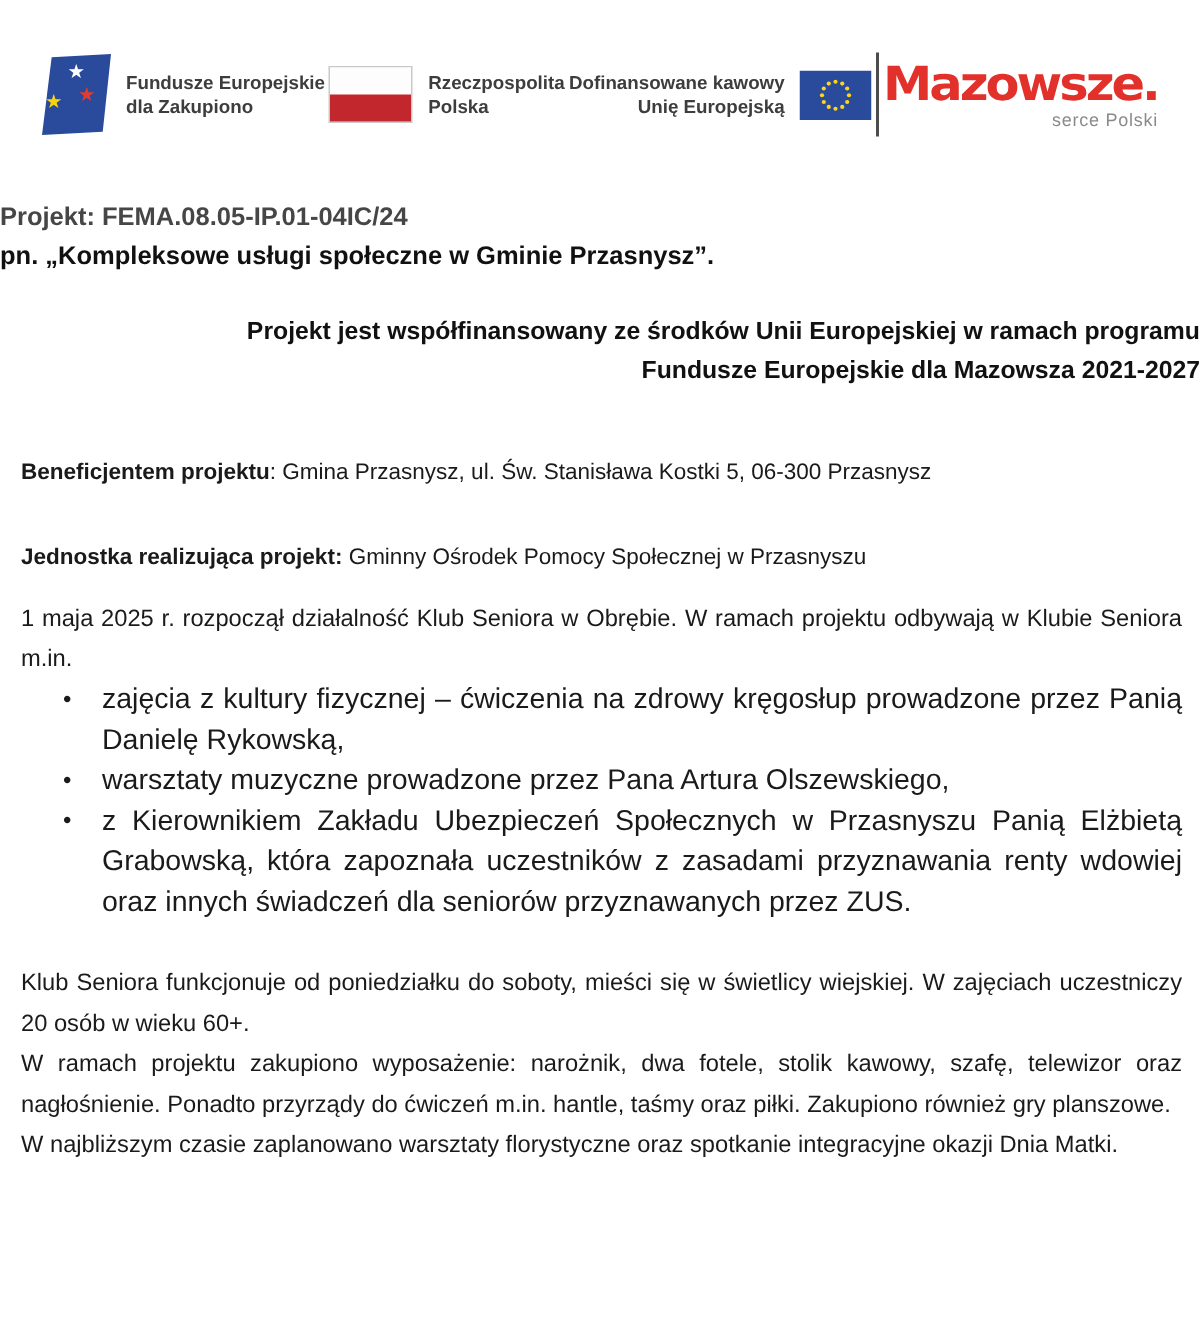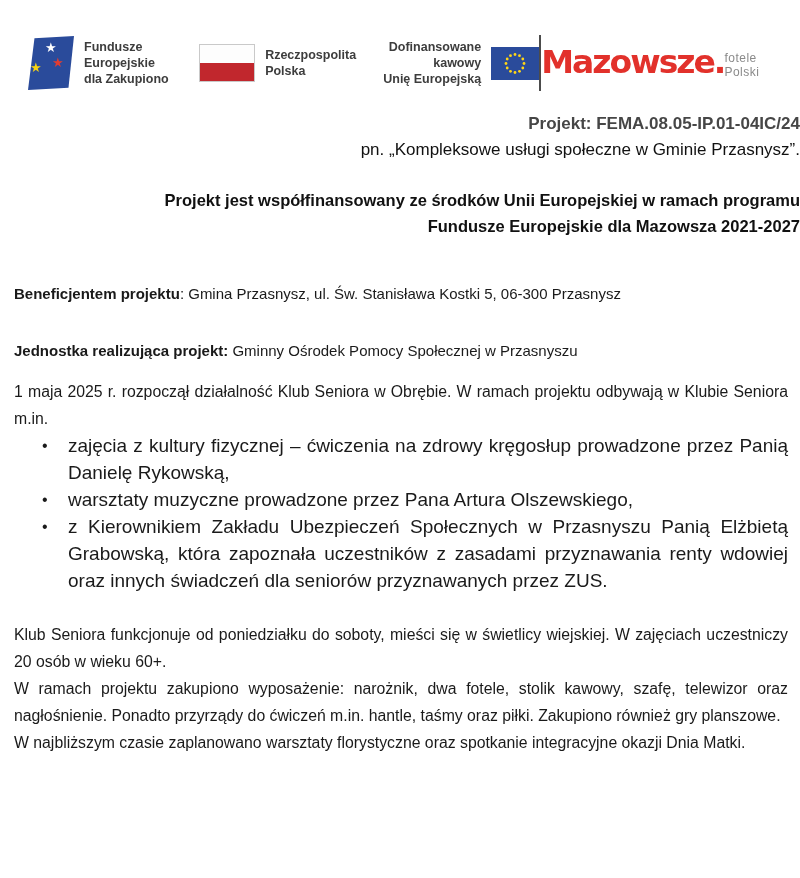--- a/index.html
+++ b/index.html
@@ -36,34 +36,34 @@
     width:54px;height:36px;border:1px solid #c9c9c9;margin-right:10px;flex:0 0 auto;
   }
   .pl-flag .white{height:50%;background:#fdfdfd;}
   .pl-flag .red{height:50%;background:#c1272d;}
   
   .eu-funding-text{text-align:right;margin-right:10px;}
   .eu-flag{flex:0 0 auto;display:block;}
   
   .divider{width:2px;height:56px;background:#4c4c4c;flex:0 0 auto;}
   
-  .mazowsze{display:flex;flex-direction:row;align-items:flex-end;}
+  .mazowsze{display:flex;flex-direction:column;align-items:flex-end;}
   .mazowsze-name{
     font-family:"DejaVu Sans", sans-serif;
     font-weight:bold;font-size:33px;line-height:32px;
     color:#e2312b;letter-spacing:-2px;transform:scaleY(0.95);
   }
   .mazowsze-tagline{
     font-size:12px;color:#8a8a8a;margin-top:1px;letter-spacing:0.5px;
   }
 
   
-  .title-block{margin-top:15px;text-align:right;padding-left:41px;}
+  .title-block{margin-top:36px;text-align:left;}
   .title-line1{font-size:17px;font-weight:bold;color:#464646;line-height:26px;}
-  .title-line2{font-size:17px;font-weight:normal;color:#111111;line-height:26px;}
+  .title-line2{font-size:17px;font-weight:bold;color:#111111;line-height:26px;}
   .subtitle-block{margin-top:24px;text-align:right;}
   .subtitle-line{font-size:16.5px;font-weight:bold;color:#111111;line-height:26px;}
 
   
   .info-block{margin:42px 14px 0 14px;}
   .info-line{font-size:15px;line-height:26px;margin-bottom:14px;margin-top:31px;}
   .info-line b{font-weight:bold;}
 
   
   .body-block{margin:10px 12px 0 14px;}
@@ -135,21 +135,21 @@
           <circle cx="16.2" cy="12" r="1.4"></circle>
             <circle cx="19.5" cy="8.7" r="1.4"></circle>
         </g>
       </svg>
     </div>
 
     <div class="divider"></div>
 
     <div class="mazowsze">
       <div class="mazowsze-name">Mazowsze.</div>
-      <div class="mazowsze-tagline">fotele Polski</div>
+      <div class="mazowsze-tagline">serce Polski</div>
     </div>
 
   </div>
 
   <div class="title-block">
     <div class="title-line1">Projekt: FEMA.08.05-IP.01-04IC/24</div>
     <div class="title-line2">pn. „Kompleksowe usługi społeczne w Gminie Przasnysz”.</div>
   </div>
 
   <div class="subtitle-block">

